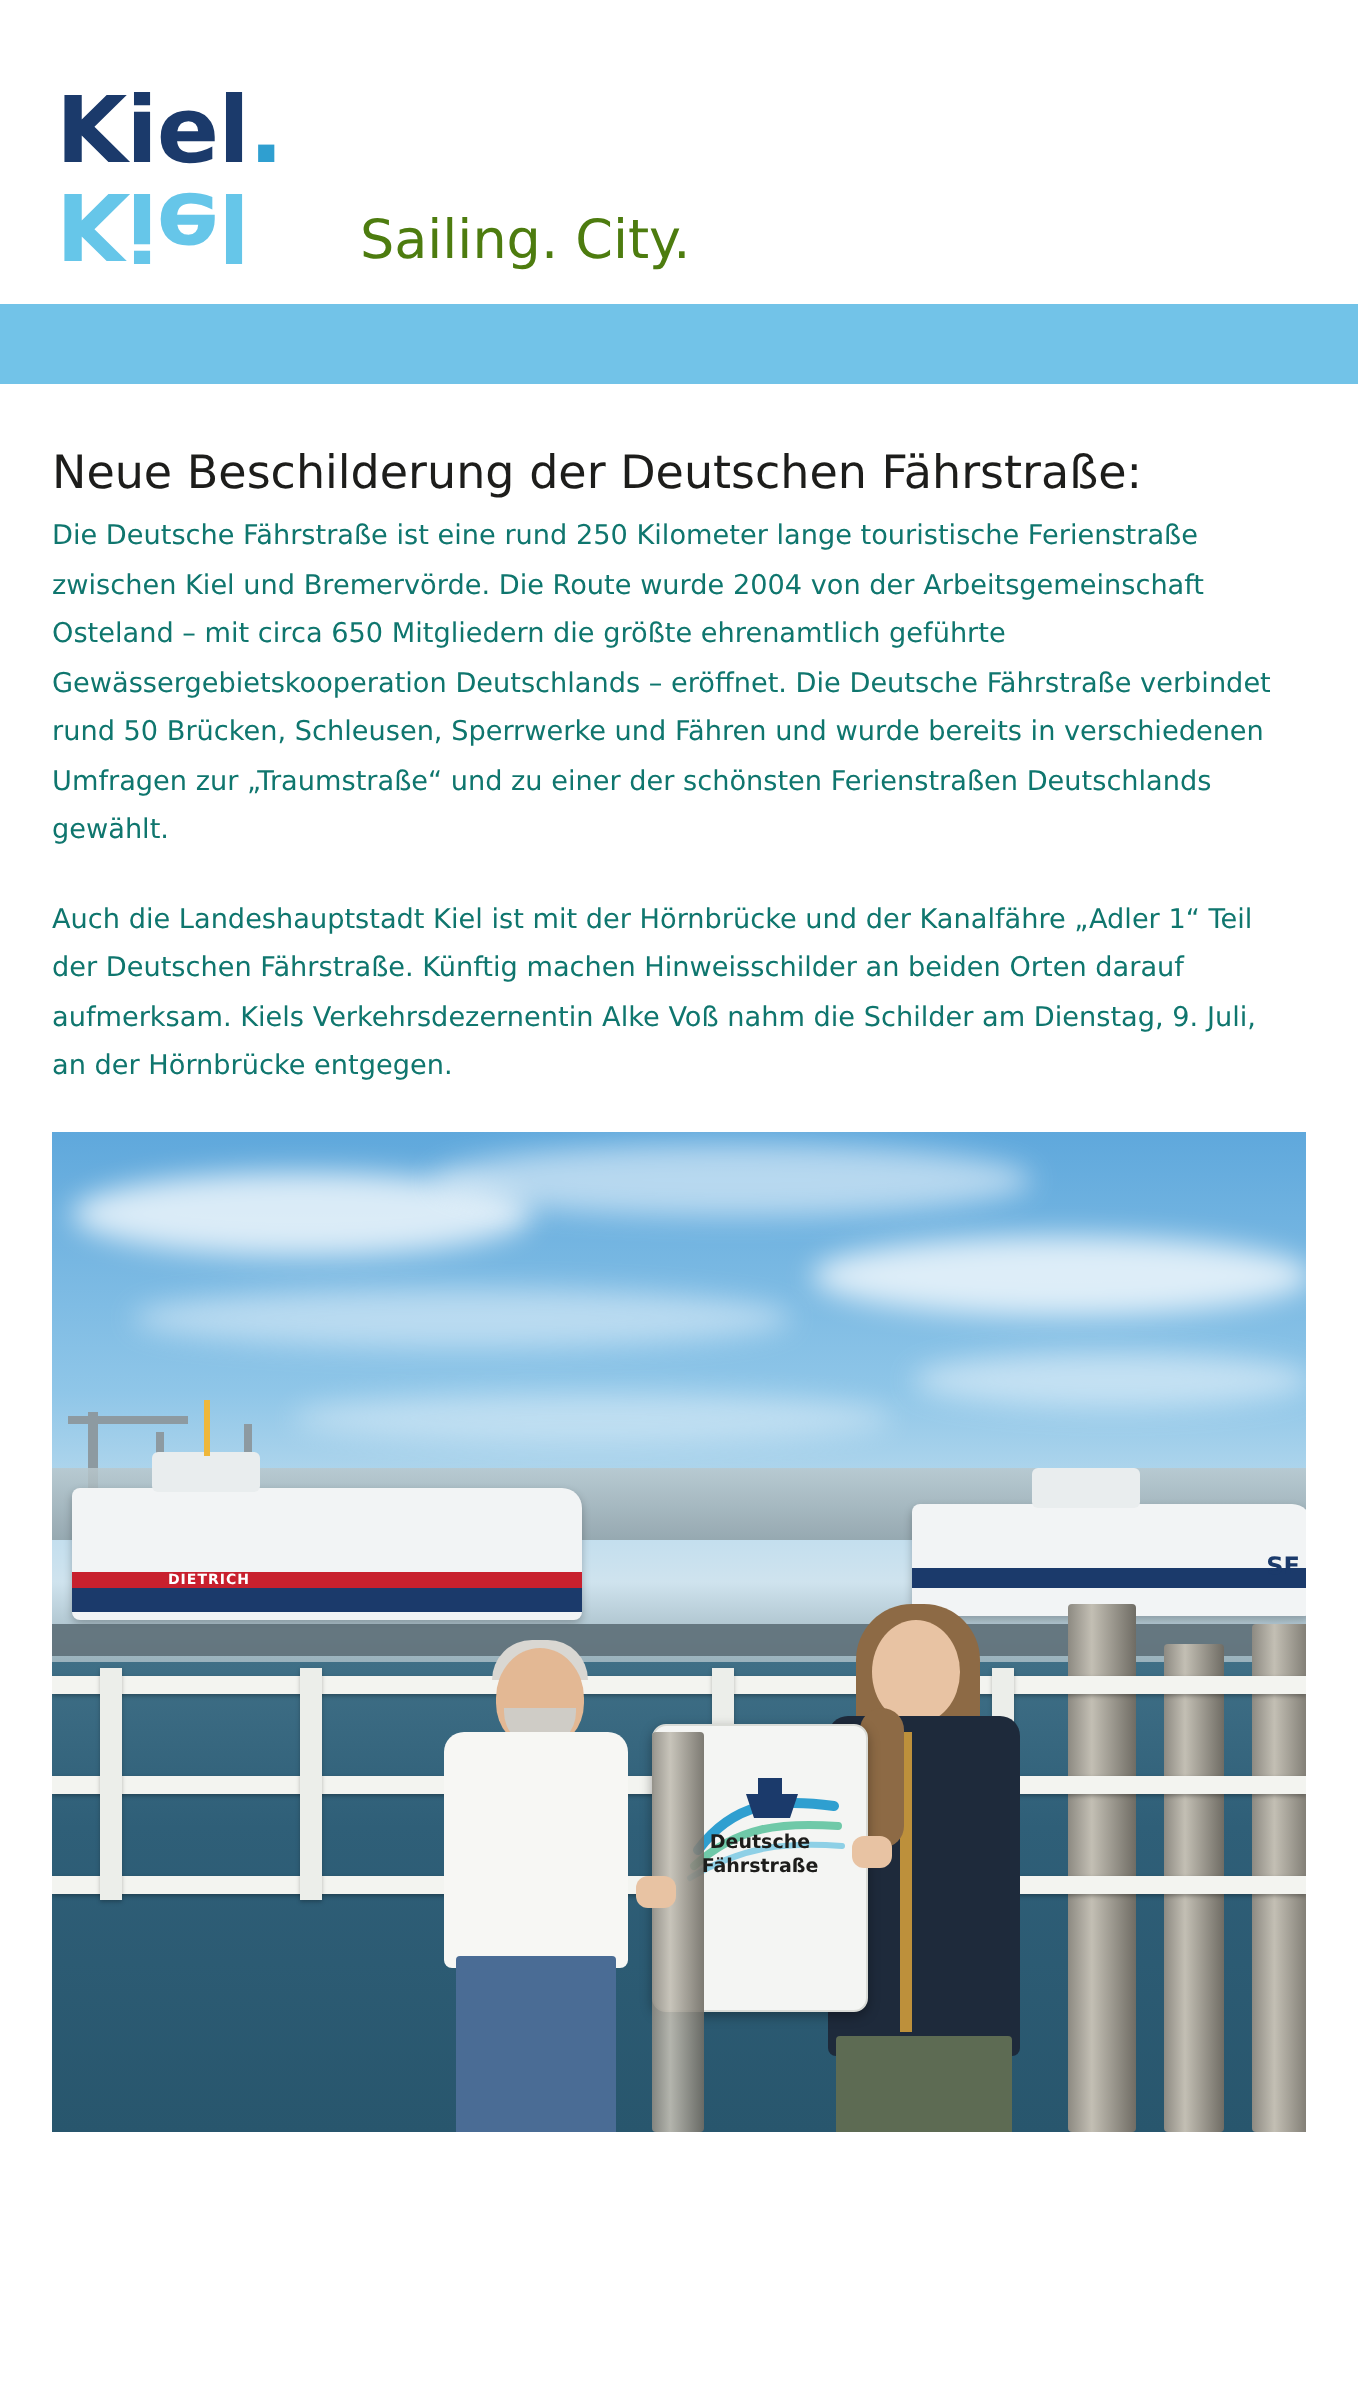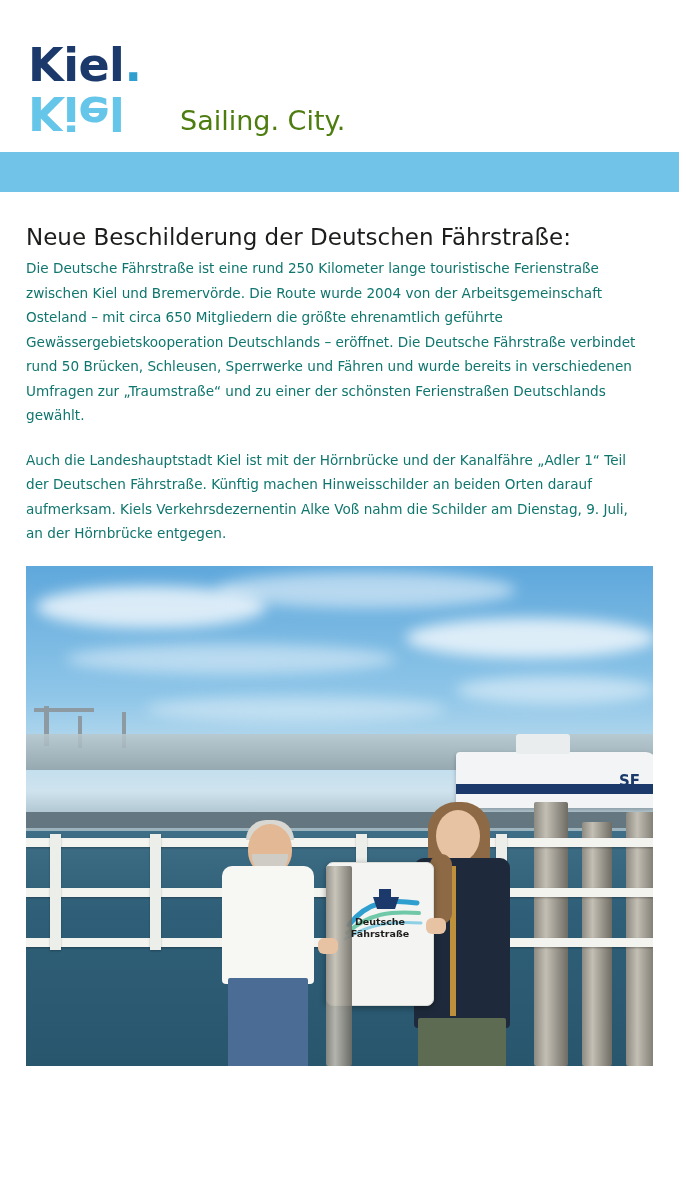--- a/index.html
+++ b/index.html
@@ -375,25 +375,32 @@
       <div class="cloud c6"></div>
 
       <div class="crane crane1"></div>
       <div class="crane crane2"></div>
       <div class="crane crane3"></div>
       <div class="crane-arm"></div>
       <div class="shore"></div>
 
       <div class="water"></div>
 
+      <div class="boat boat-left">
+        <div class="boat-cabin" style="left:40px;"></div>
+        <div class="mast" style="left:66px; top:-44px; height:28px;"></div>
+        <div class="boat-stripe"></div>
+        <div class="boat-stripe blue"></div>
+        <div style="position:absolute;left:48px;bottom:16px;font-family:'DejaVu Sans',sans-serif;font-size:7px;font-weight:700;color:#ffffff;letter-spacing:.5px;">DIETRICH</div>
+      </div>
 
       <div class="boat boat-right">
         <div class="boat-cabin" style="left:60px;"></div>
         <div class="boat-stripe" style="background:#1b3a6b;"></div>
-        <div style="position:absolute;right:16px;bottom:18px;font-family:'DejaVu Sans',sans-serif;font-size:15px;font-weight:700;color:#1b3a6b;">SF</div>
+        <div style="position:absolute;right:6px;bottom:18px;font-family:'DejaVu Sans',sans-serif;font-size:12px;font-weight:700;color:#1b3a6b;">SF</div>
       </div>
 
       <div class="pier"></div>
 
       <div class="piling p1"></div>
       <div class="piling p2"></div>
       <div class="piling p3"></div>
 
       <div class="railing-bar rb1"></div>
       <div class="railing-bar rb2"></div>

